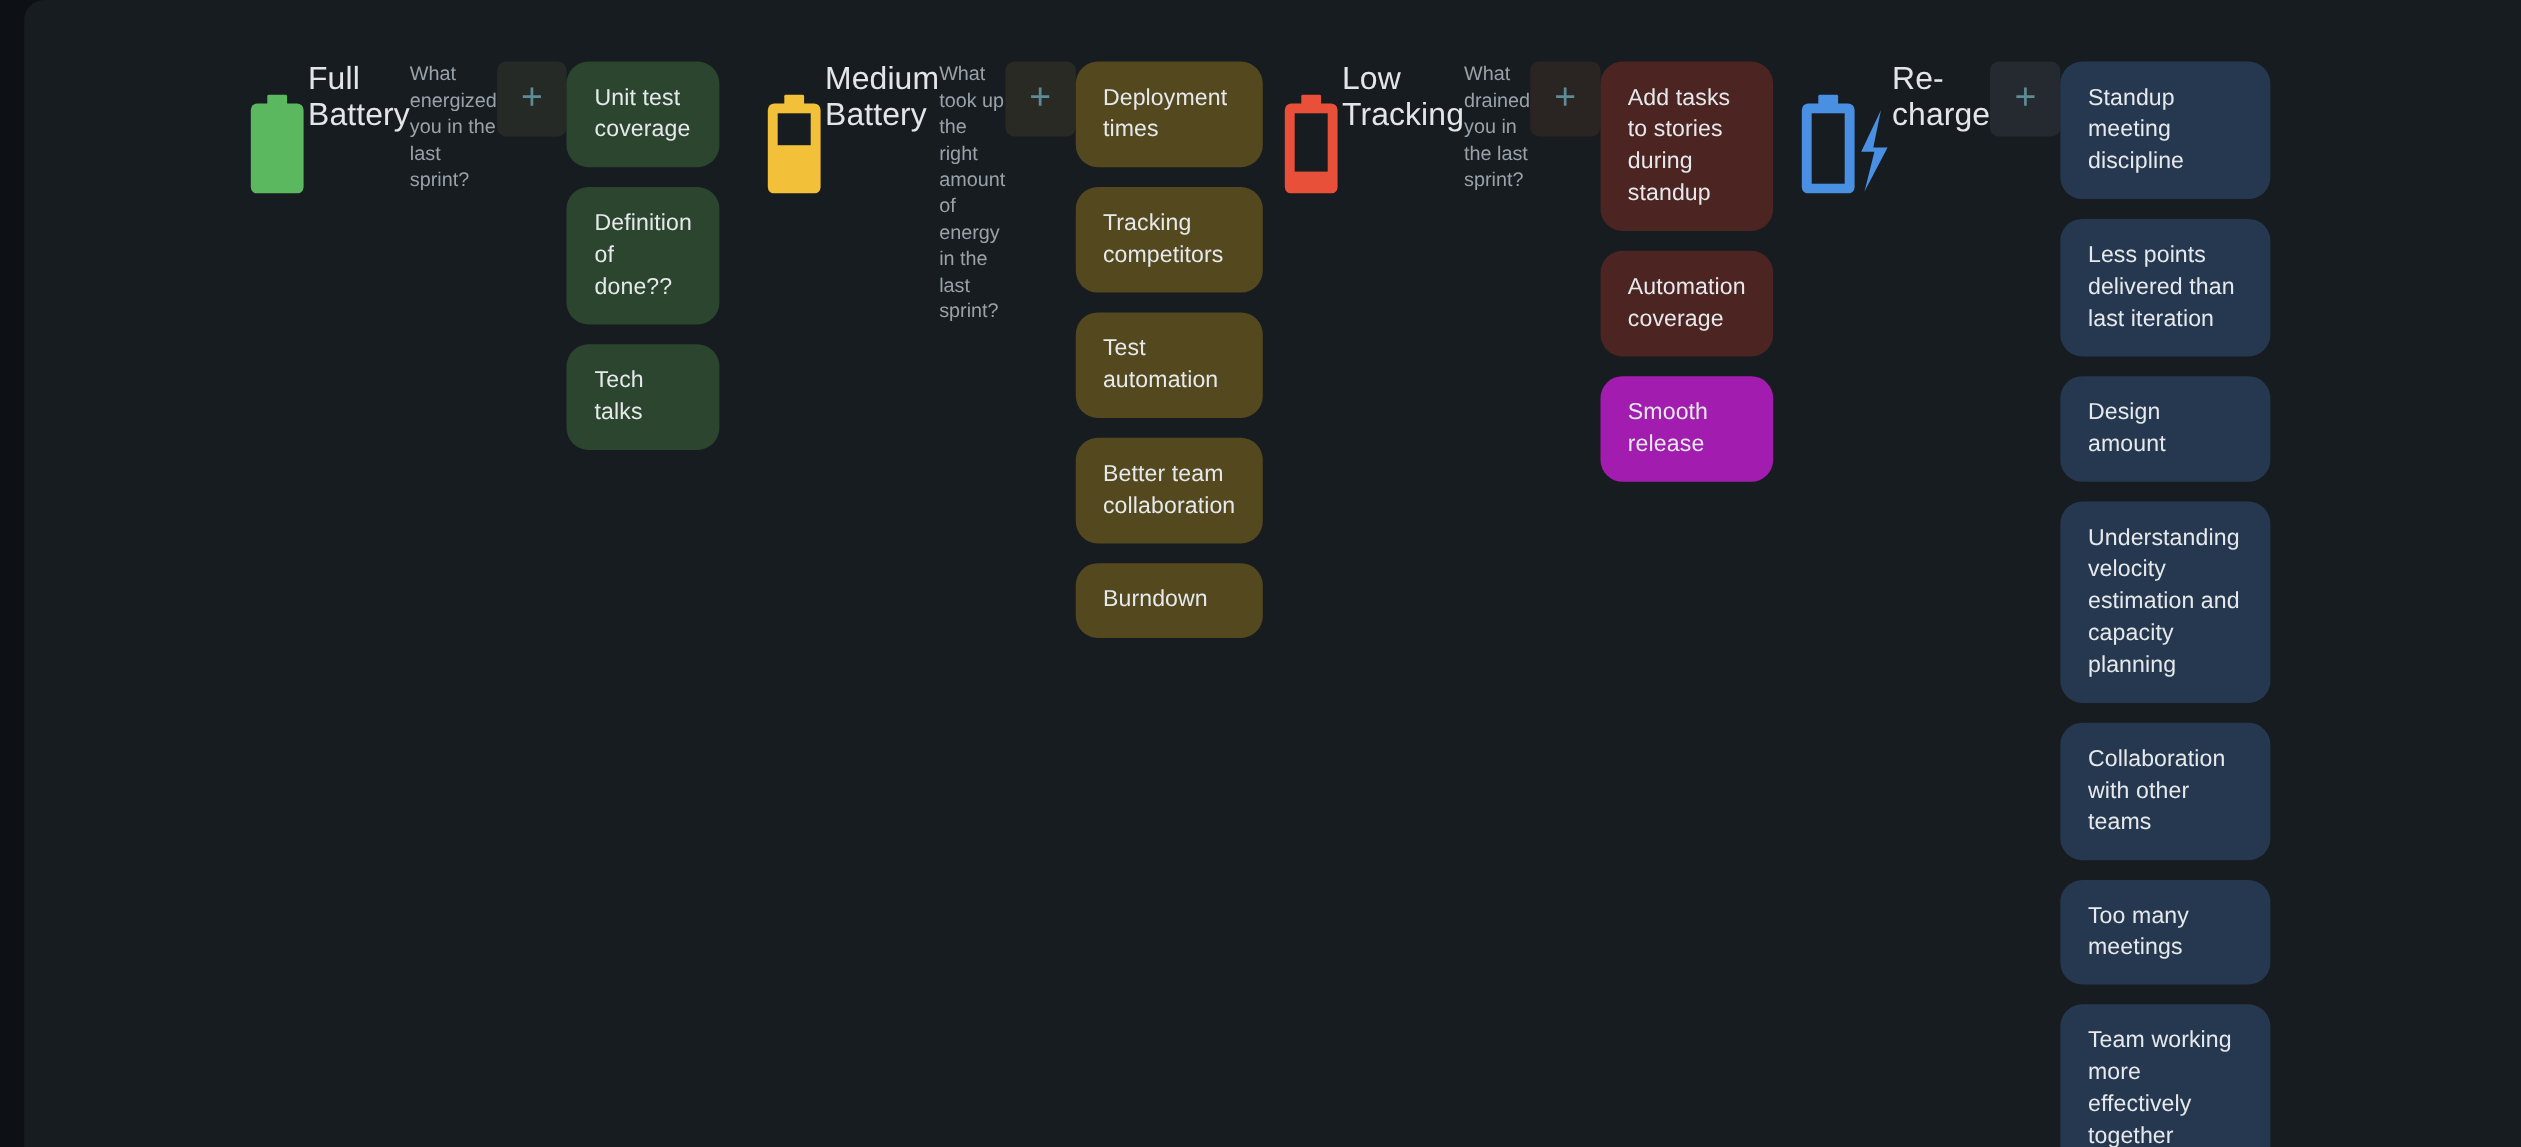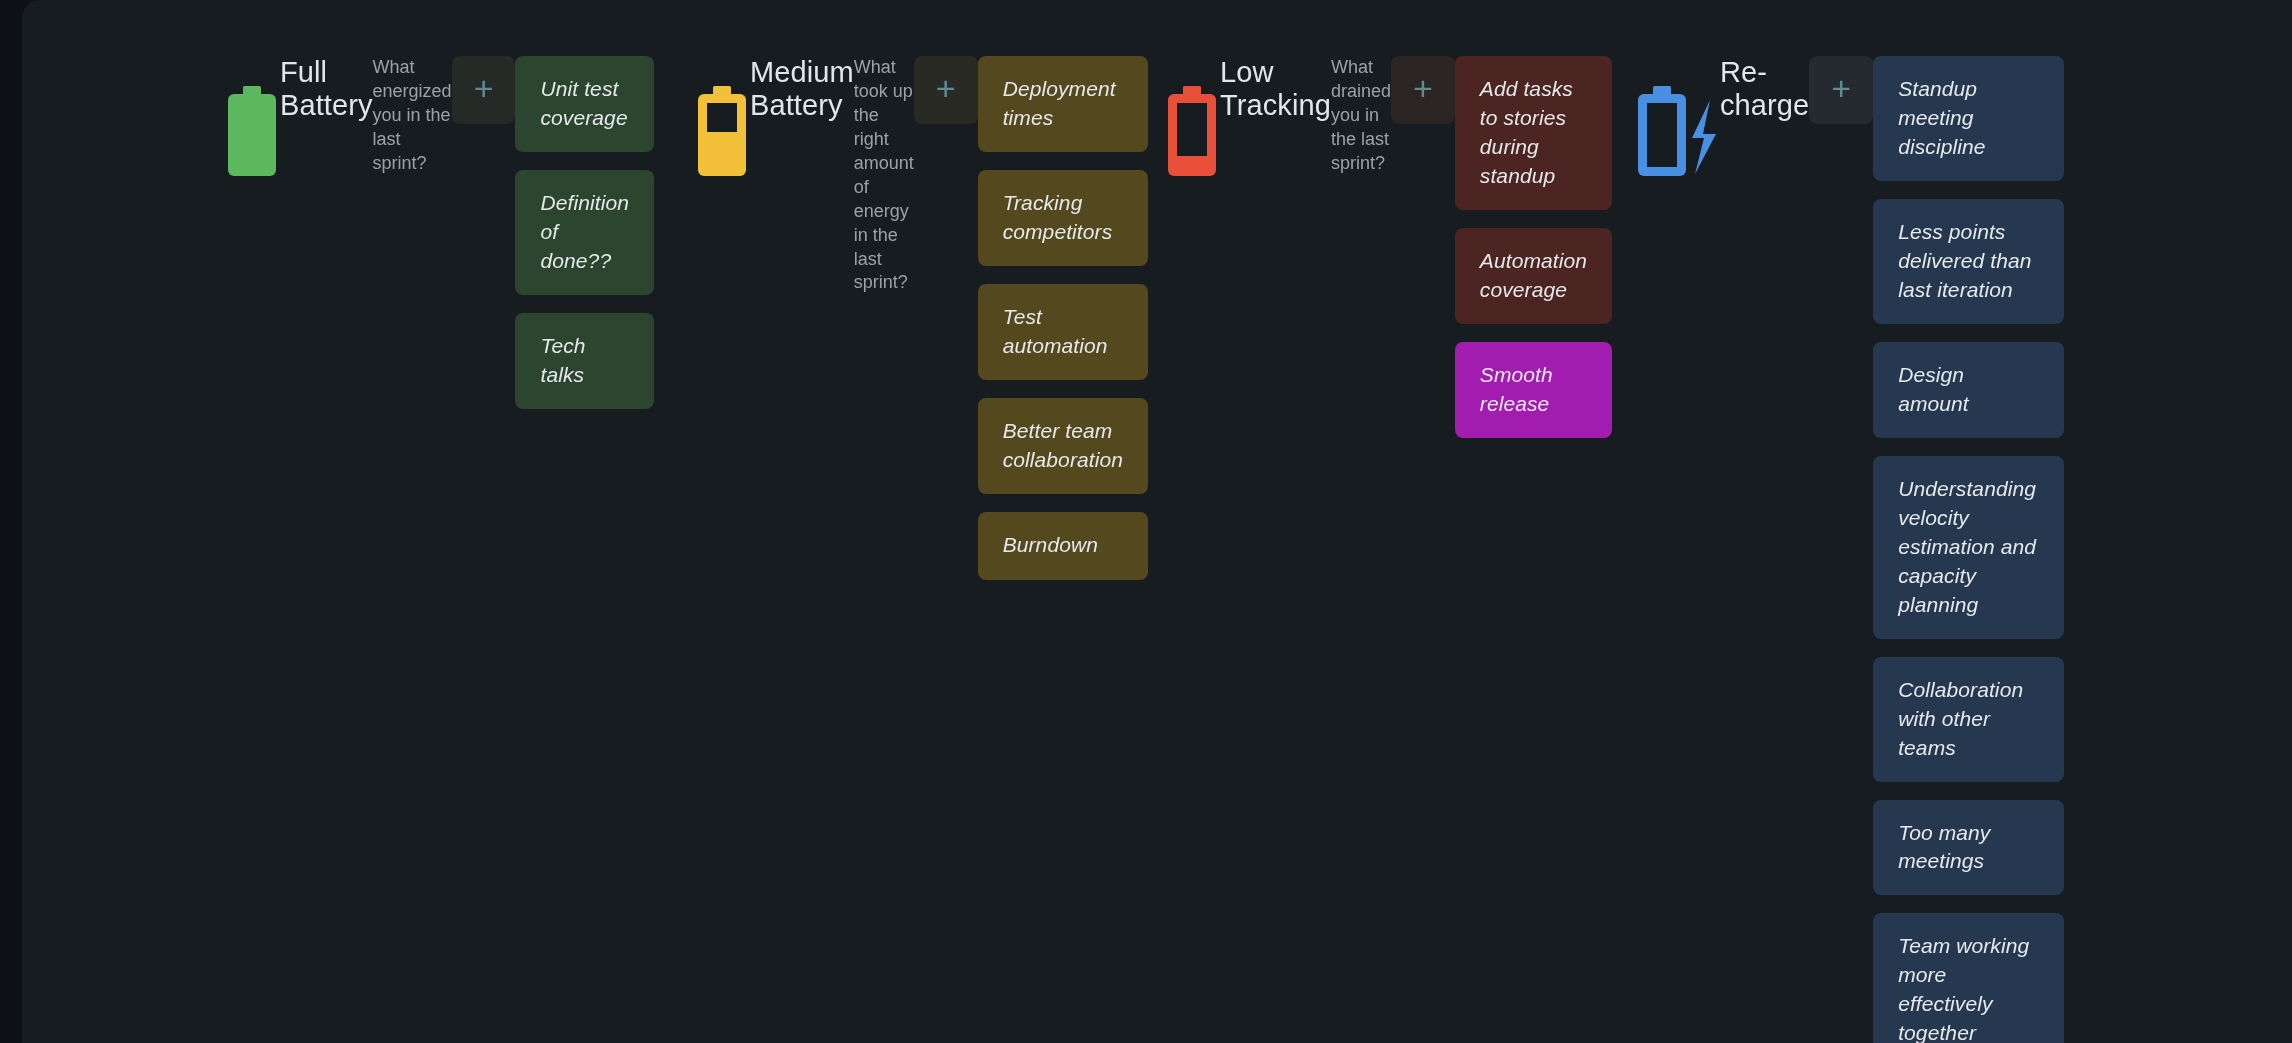--- a/index.html
+++ b/index.html
@@ -86,28 +86,27 @@
     font-weight: 300;
     line-height: 1;
     color: #5d8b96;
     user-select: none;
     margin-top: -4px;
   }
 
   
   .cards { display: flex; flex-direction: column; gap: 18px; }
   .note-card {
-    border-radius: 8px;
+    border-radius: 20px;
     padding: 19px 25px;
     box-sizing: border-box;
     min-height: 68px;
     display: flex;
     align-items: center;
     cursor: pointer;
-    font-style: italic;
   }
   .note-text {
     font-size: 21px;
     line-height: 1.38;
     color: #e6e9eb;
     letter-spacing: 0.1px;
   }
 </style>
 </head>
 <body>

